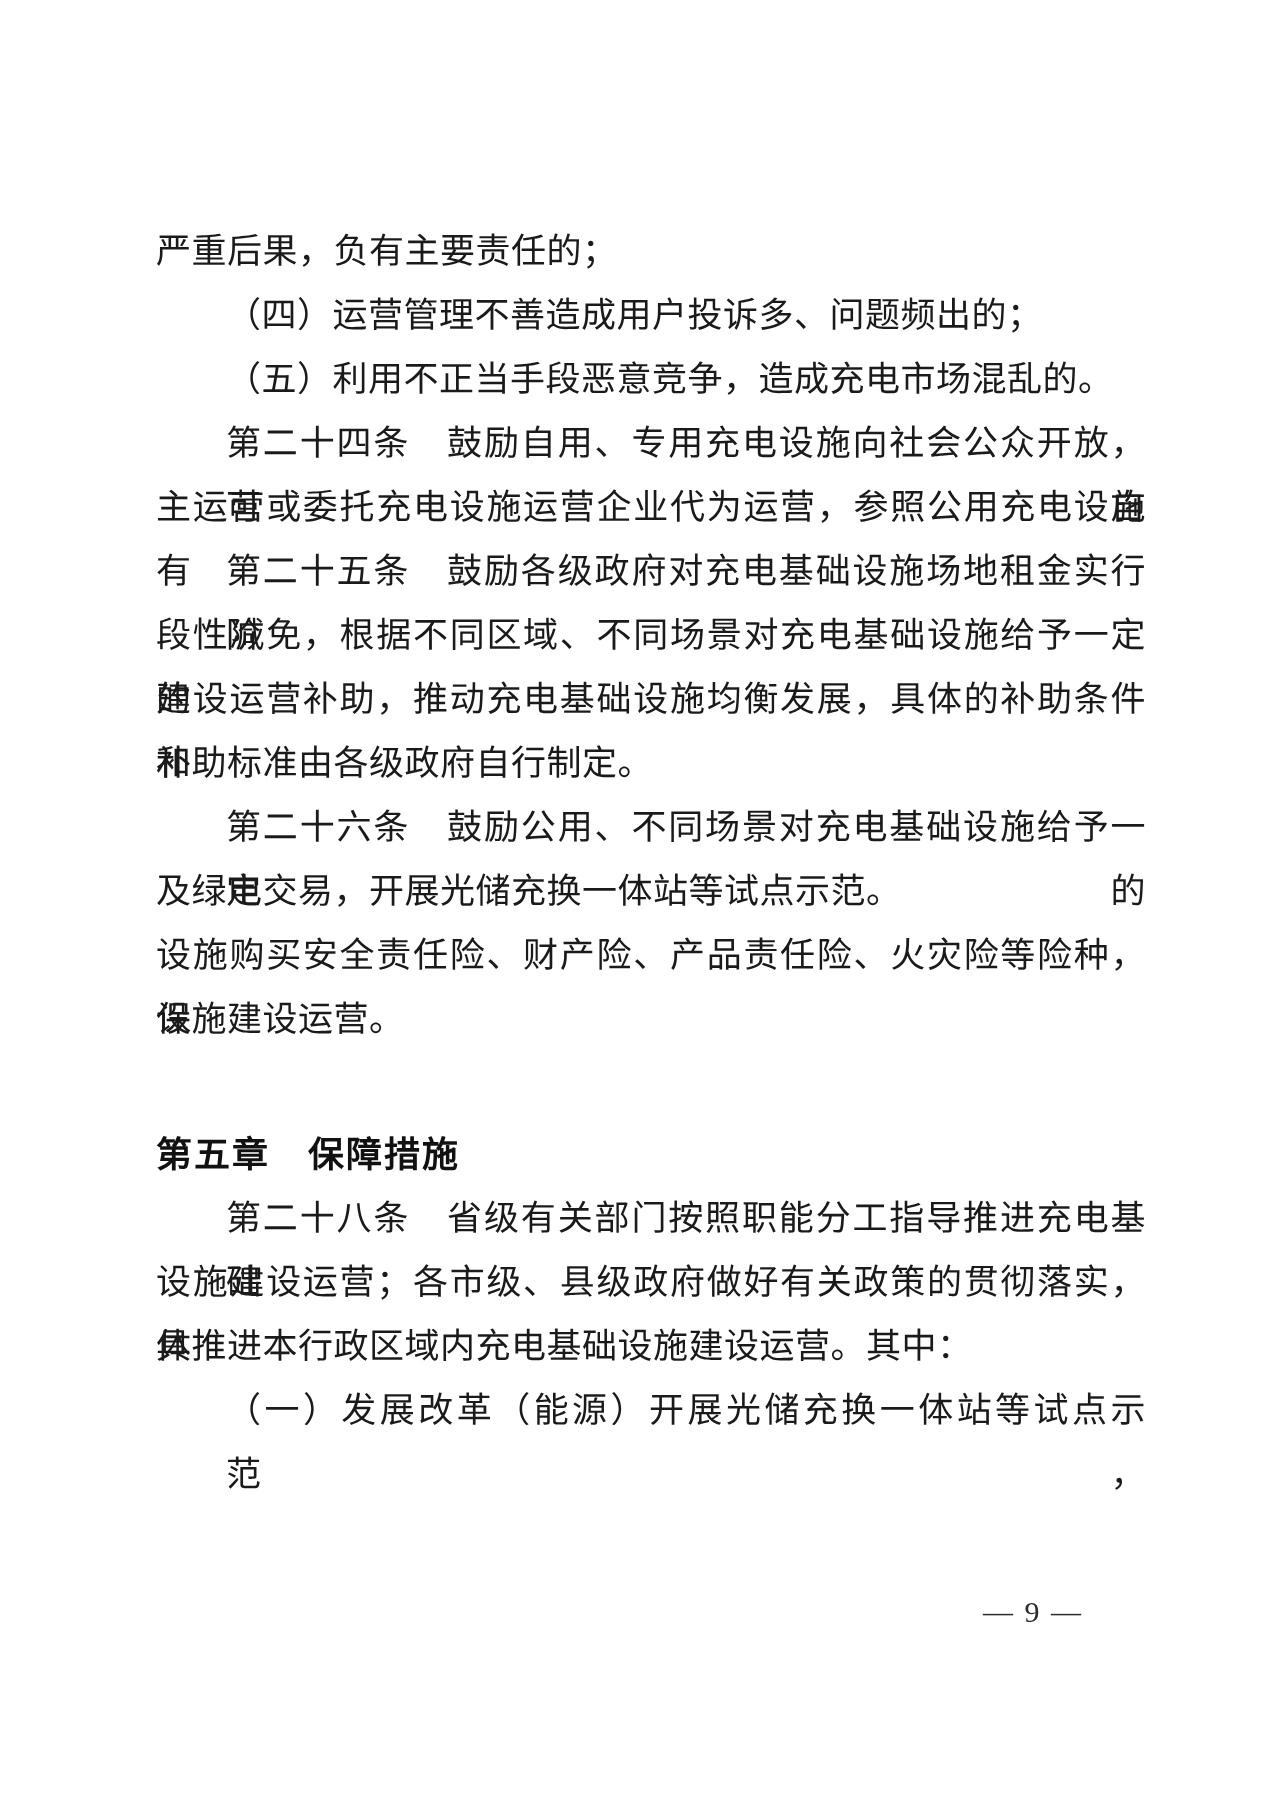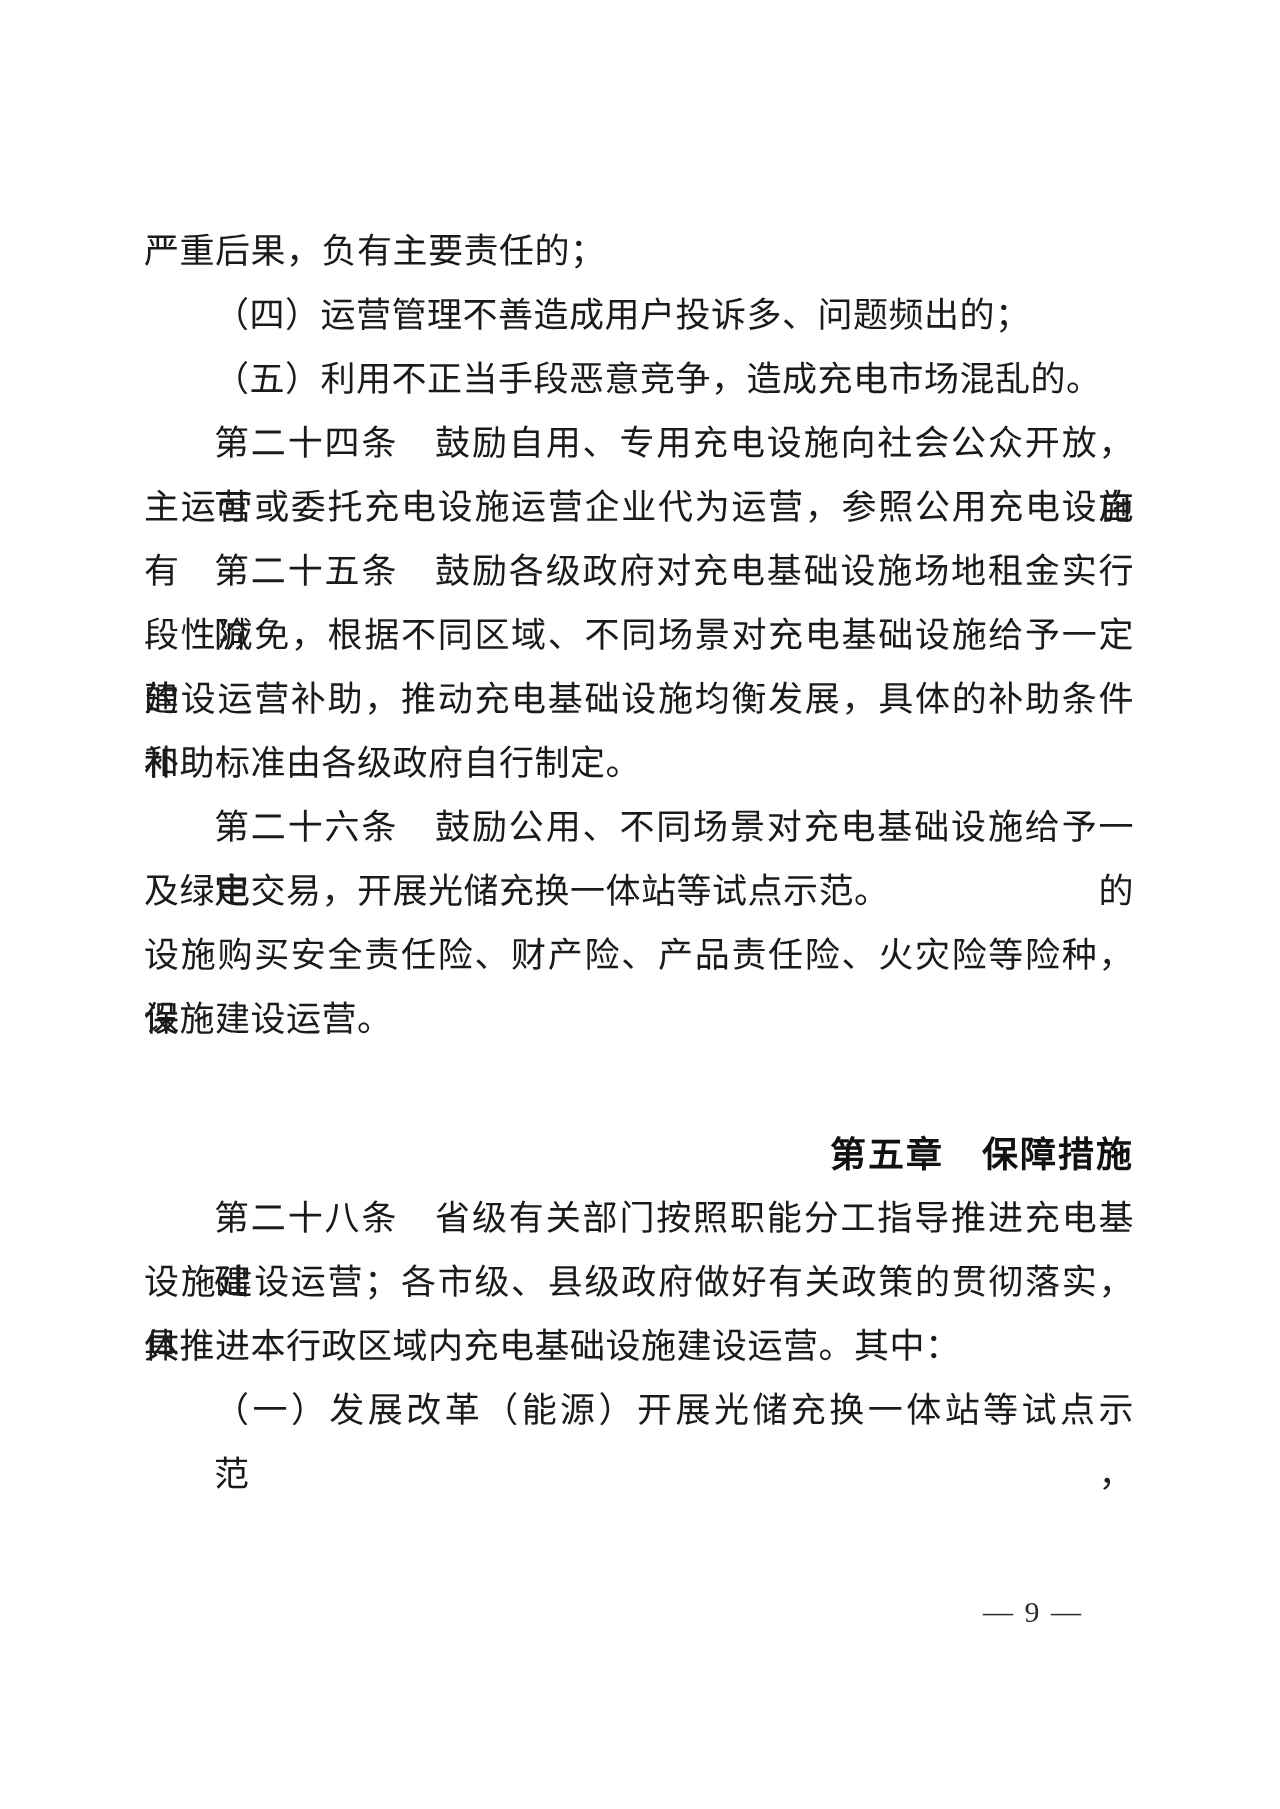--- a/index.html
+++ b/index.html
@@ -11,21 +11,21 @@
     position: relative;
     width: 1280px;
     height: 1809px;
     background: #ffffff;
     overflow: hidden;
     font-family: "Liberation Serif", "DejaVu Serif", serif;
     color: #1a1a1a;
   }
   .doc-body {
     position: absolute;
-    left: 144px;
+    left: 156px;
     top: 220px;
     width: 990px;
   }
   .line {
     height: 64px;
     line-height: 64px;
     font-size: 35px;
     letter-spacing: 0.5px;
     white-space: nowrap;
     color: #1a1a1a;
@@ -37,21 +37,21 @@
     white-space: normal;
     text-align: justify;
     text-align-last: justify;
     text-justify: inter-character;
   }
   .line.heading {
     margin-top: 71px;
     font-family: "Liberation Sans", "DejaVu Sans", sans-serif;
     font-weight: 700;
     font-size: 36px;
-    text-align: right;
+    text-align: left;
     letter-spacing: 2px;
     padding-left: 0;
     color: #111111;
   }
   .page-number {
     position: absolute;
     top: 1595px;
     right: 197px;
     font-size: 30px;
     line-height: 34px;

